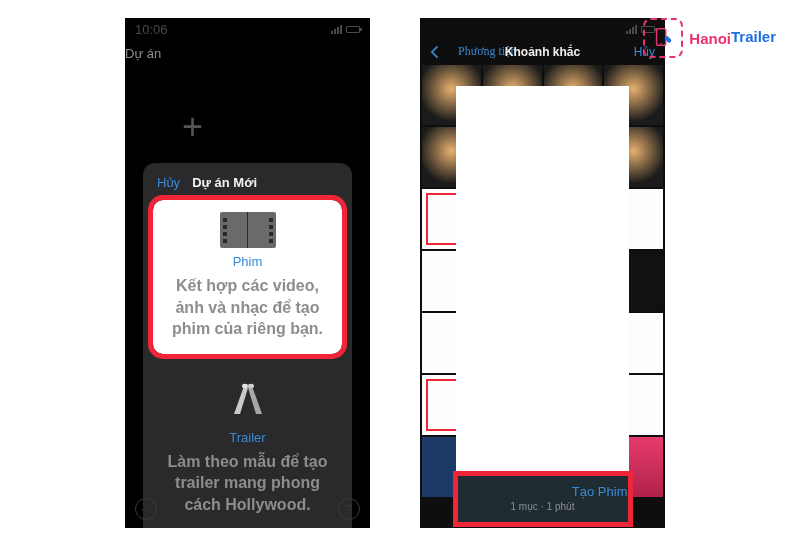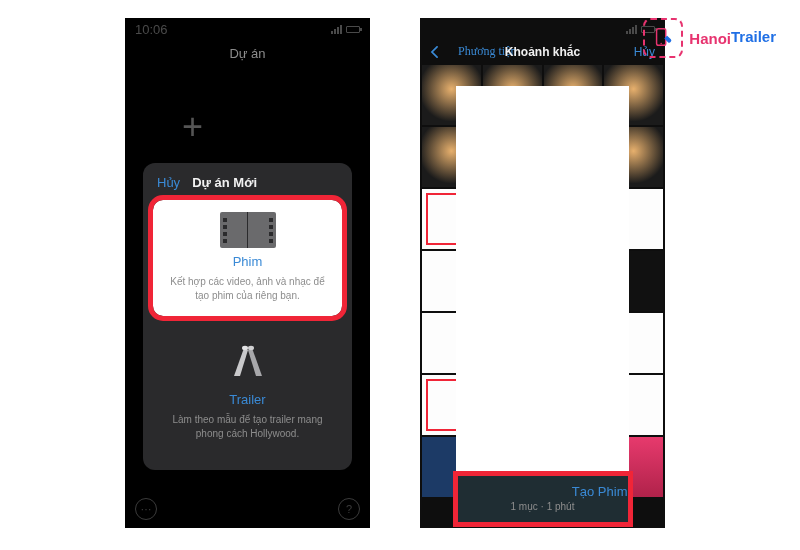--- a/index.html
+++ b/index.html
@@ -57,21 +57,20 @@
   .bars { display:flex; gap:1px; align-items:flex-end; }
   .bars span{ width:2px; background:#4a4a4a; display:block;}
   .bars span:nth-child(1){height:3px}
   .bars span:nth-child(2){height:5px}
   .bars span:nth-child(3){height:7px}
   .bars span:nth-child(4){height:9px}
   .batt { width:14px; height:7px; border:1px solid #4a4a4a; border-radius:1px; position:relative;}
   .batt::after{content:"";position:absolute;right:-3px;top:1px;width:2px;height:3px;background:#4a4a4a;}
   
   .nav1 {
-    text-align:center;
     color:#8d8d8d;
     font-size: 13px;
     padding: 6px 0 10px;
   }
   .add-tile {
     width: 95px; height: 95px;
     margin: 8px 0 0 20px;
     display:flex; align-items:center; justify-content:center;
     color:#555; font-size:36px; font-weight:200;
   }
@@ -107,21 +106,21 @@
     display:flex; align-items:center; justify-content:space-between;
     padding: 0 3px;
   }
   .film-icon .perfs { display:flex; flex-direction:column; gap:3px;}
   .film-icon .perfs i{ width:4px; height:4px; background:#2a2a2c; display:block;}
   .film-icon .mid { flex:1; height:100%; margin:0 3px; display:flex;}
   .film-icon .mid div{ flex:1; border-left:1px solid #2a2a2c;}
   .film-icon .mid div:first-child{border:none;}
   .card .spot-icon svg { width: 48px; height: 40px; }
   .card h4 { color:#3a8ad6; font-size:13px; font-weight:500; }
-  .card p  { color:#8d8d8d; font-size:10px; line-height:1.35; }
+  .card p  { color:#8d8d8d; font-size:16px; line-height:1.35;font-weight:bold; }
   .bottom-icons{
     position:absolute; bottom:8px; left:10px; right:10px;
     display:flex; justify-content:space-between;
     color:#3b3b3b;
   }
   .round-btn{
     width:22px;height:22px;border:1.5px solid #3b3b3b;border-radius:50%;
     display:flex;align-items:center;justify-content:center;font-size:11px;
   }
   

